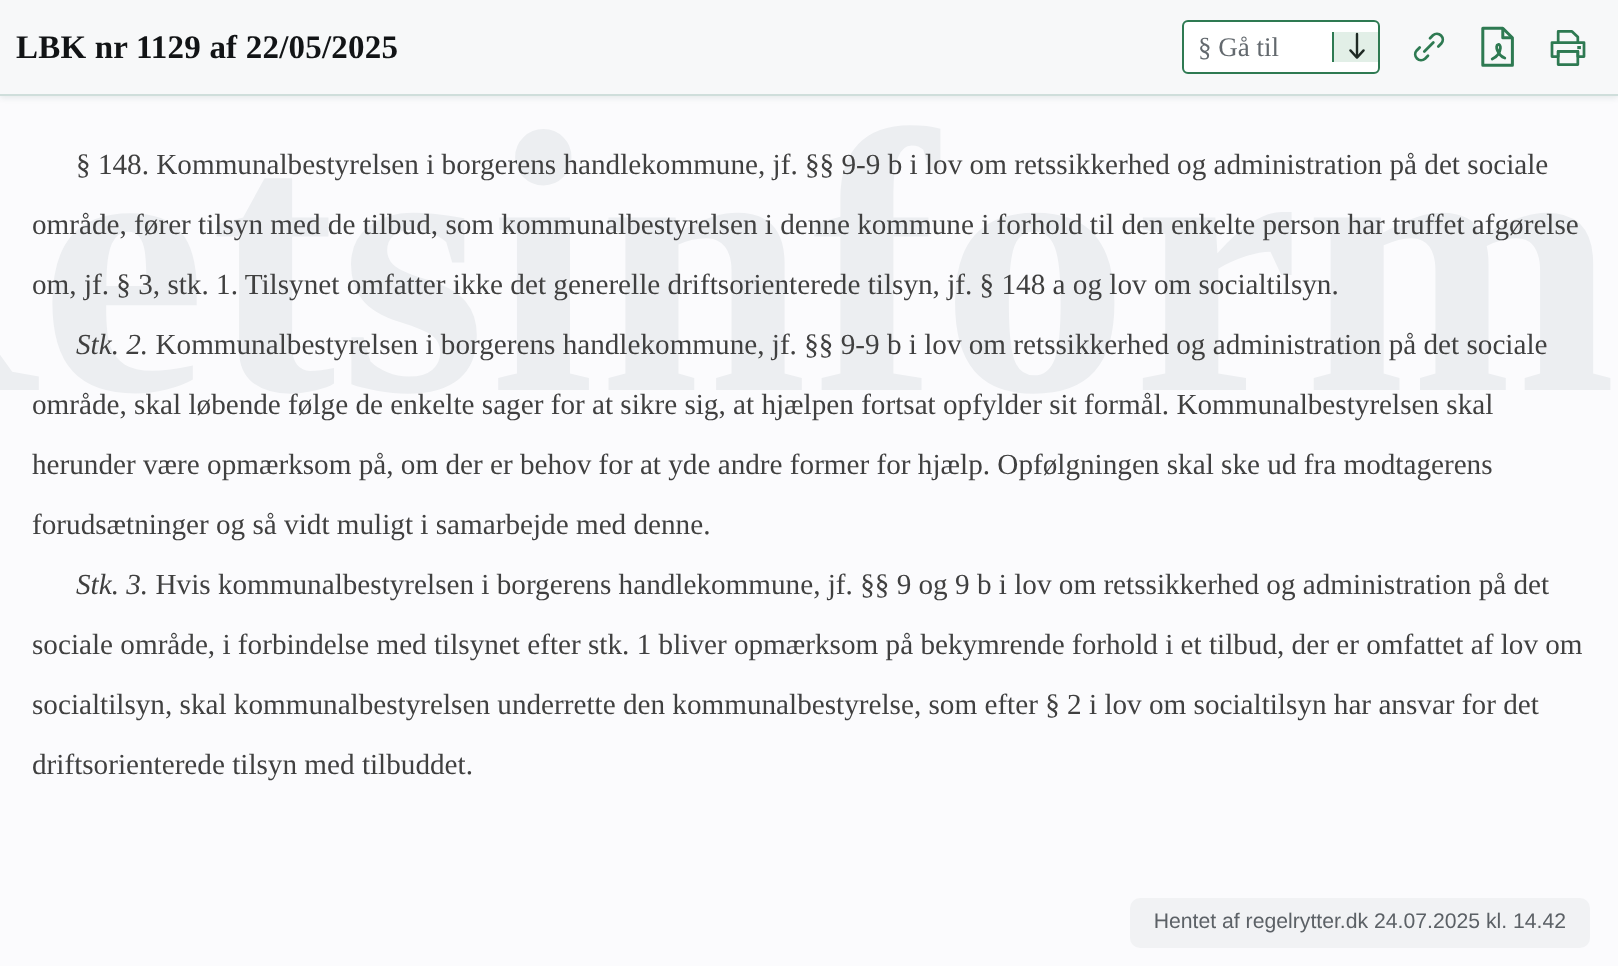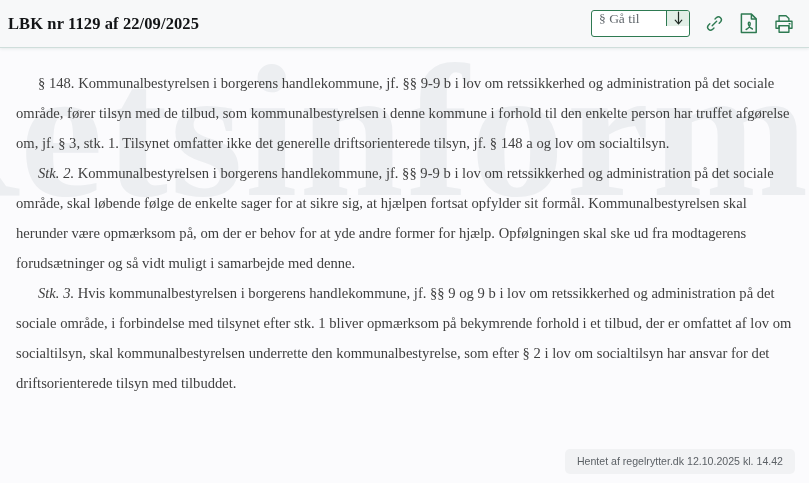--- a/index.html
+++ b/index.html
@@ -41,21 +41,21 @@
   }
   .header-tools {
     display: flex;
     align-items: center;
     gap: 13px;
   }
 
   
   .goto-wrap {
     display: flex;
-    align-items: flex-start;
+    align-items: center;
     height: 27px;
     border: 1.4px solid #2e7a52;
     border-radius: 3px;
     background: #ffffff;
     overflow: hidden;
   }
   .goto-input {
     border: 0;
     outline: none;
     background: transparent;
@@ -147,21 +147,21 @@
     font-size: 10.6px;
     color: #5c6166;
     white-space: nowrap;
   }
 </style>
 </head>
 <body>
 
 <header class="app-header">
 
-  <div class="doc-title">LBK nr 1129 af 22/09/2025</div>
+  <div class="doc-title">LBK nr 1129 af 22/05/2025</div>
 
   <div class="header-tools">
 
     <div class="goto-wrap">
       <input class="goto-input" type="text" value="" placeholder="§ Gå til" style="">
       <div class="goto-btn">
         <span>
           <svg width="11" height="15" viewBox="0 0 11 15" aria-hidden="true">
             <path d="M5.5 1 V12.2" stroke="#1f2a24" stroke-width="1.2" fill="none" stroke-linecap="round"></path>
             <path d="M2.2 9.2 L5.5 12.8 L8.8 9.2" stroke="#1f2a24" stroke-width="1.2" fill="none" stroke-linecap="round" stroke-linejoin="round"></path>
@@ -217,13 +217,13 @@
     <span>§ 148.</span><span> Kommunalbestyrelsen i borgerens handlekommune, jf. §§ 9-9 b i lov om retssikkerhed og administration på det sociale område, fører tilsyn med de tilbud, som kommunalbestyrelsen i denne kommune i forhold til den enkelte person har truffet afgørelse om, jf. § 3, stk. 1. Tilsynet omfatter ikke det generelle driftsorienterede tilsyn, jf. § 148 a og lov om socialtilsyn.</span>
   </p>
   <p class="para">
     <em>Stk. 2.</em><span> Kommunalbestyrelsen i borgerens handlekommune, jf. §§ 9-9 b i lov om retssikkerhed og administration på det sociale område, skal løbende følge de enkelte sager for at sikre sig, at hjælpen fortsat opfylder sit formål. Kommunalbestyrelsen skal herunder være opmærksom på, om der er behov for at yde andre former for hjælp. Opfølgningen skal ske ud fra modtagerens forudsætninger og så vidt muligt i samarbejde med denne.</span>
   </p>
   <p class="para">
     <em>Stk. 3.</em><span> Hvis kommunalbestyrelsen i borgerens handlekommune, jf. §§ 9 og 9 b i lov om retssikkerhed og administration på det sociale område, i forbindelse med tilsynet efter stk. 1 bliver opmærksom på bekymrende forhold i et tilbud, der er omfattet af lov om socialtilsyn, skal kommunalbestyrelsen underrette den kommunalbestyrelse, som efter § 2 i lov om socialtilsyn har ansvar for det driftsorienterede tilsyn med tilbuddet.</span>
   </p>
 </main>
 
-<div class="fetch-badge">Hentet af regelrytter.dk 12.10.2025 kl. 14.42</div>
+<div class="fetch-badge">Hentet af regelrytter.dk 24.07.2025 kl. 14.42</div>
 
 </body></html>

